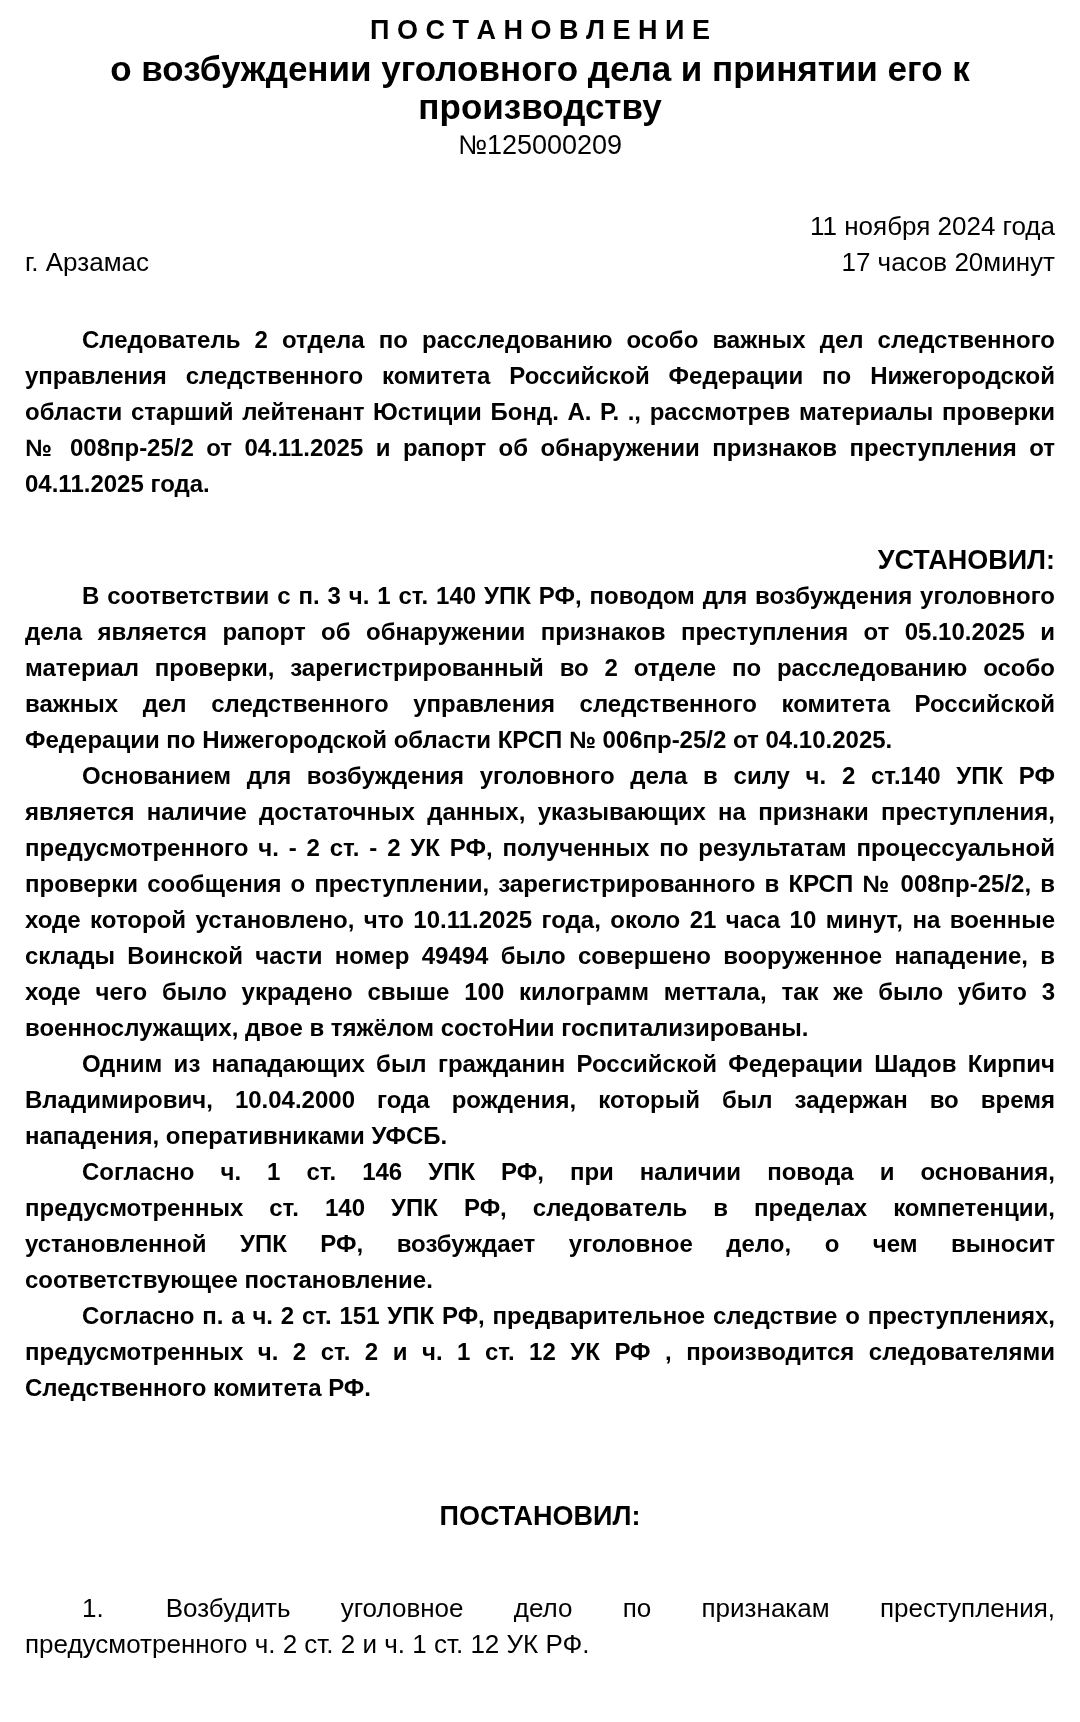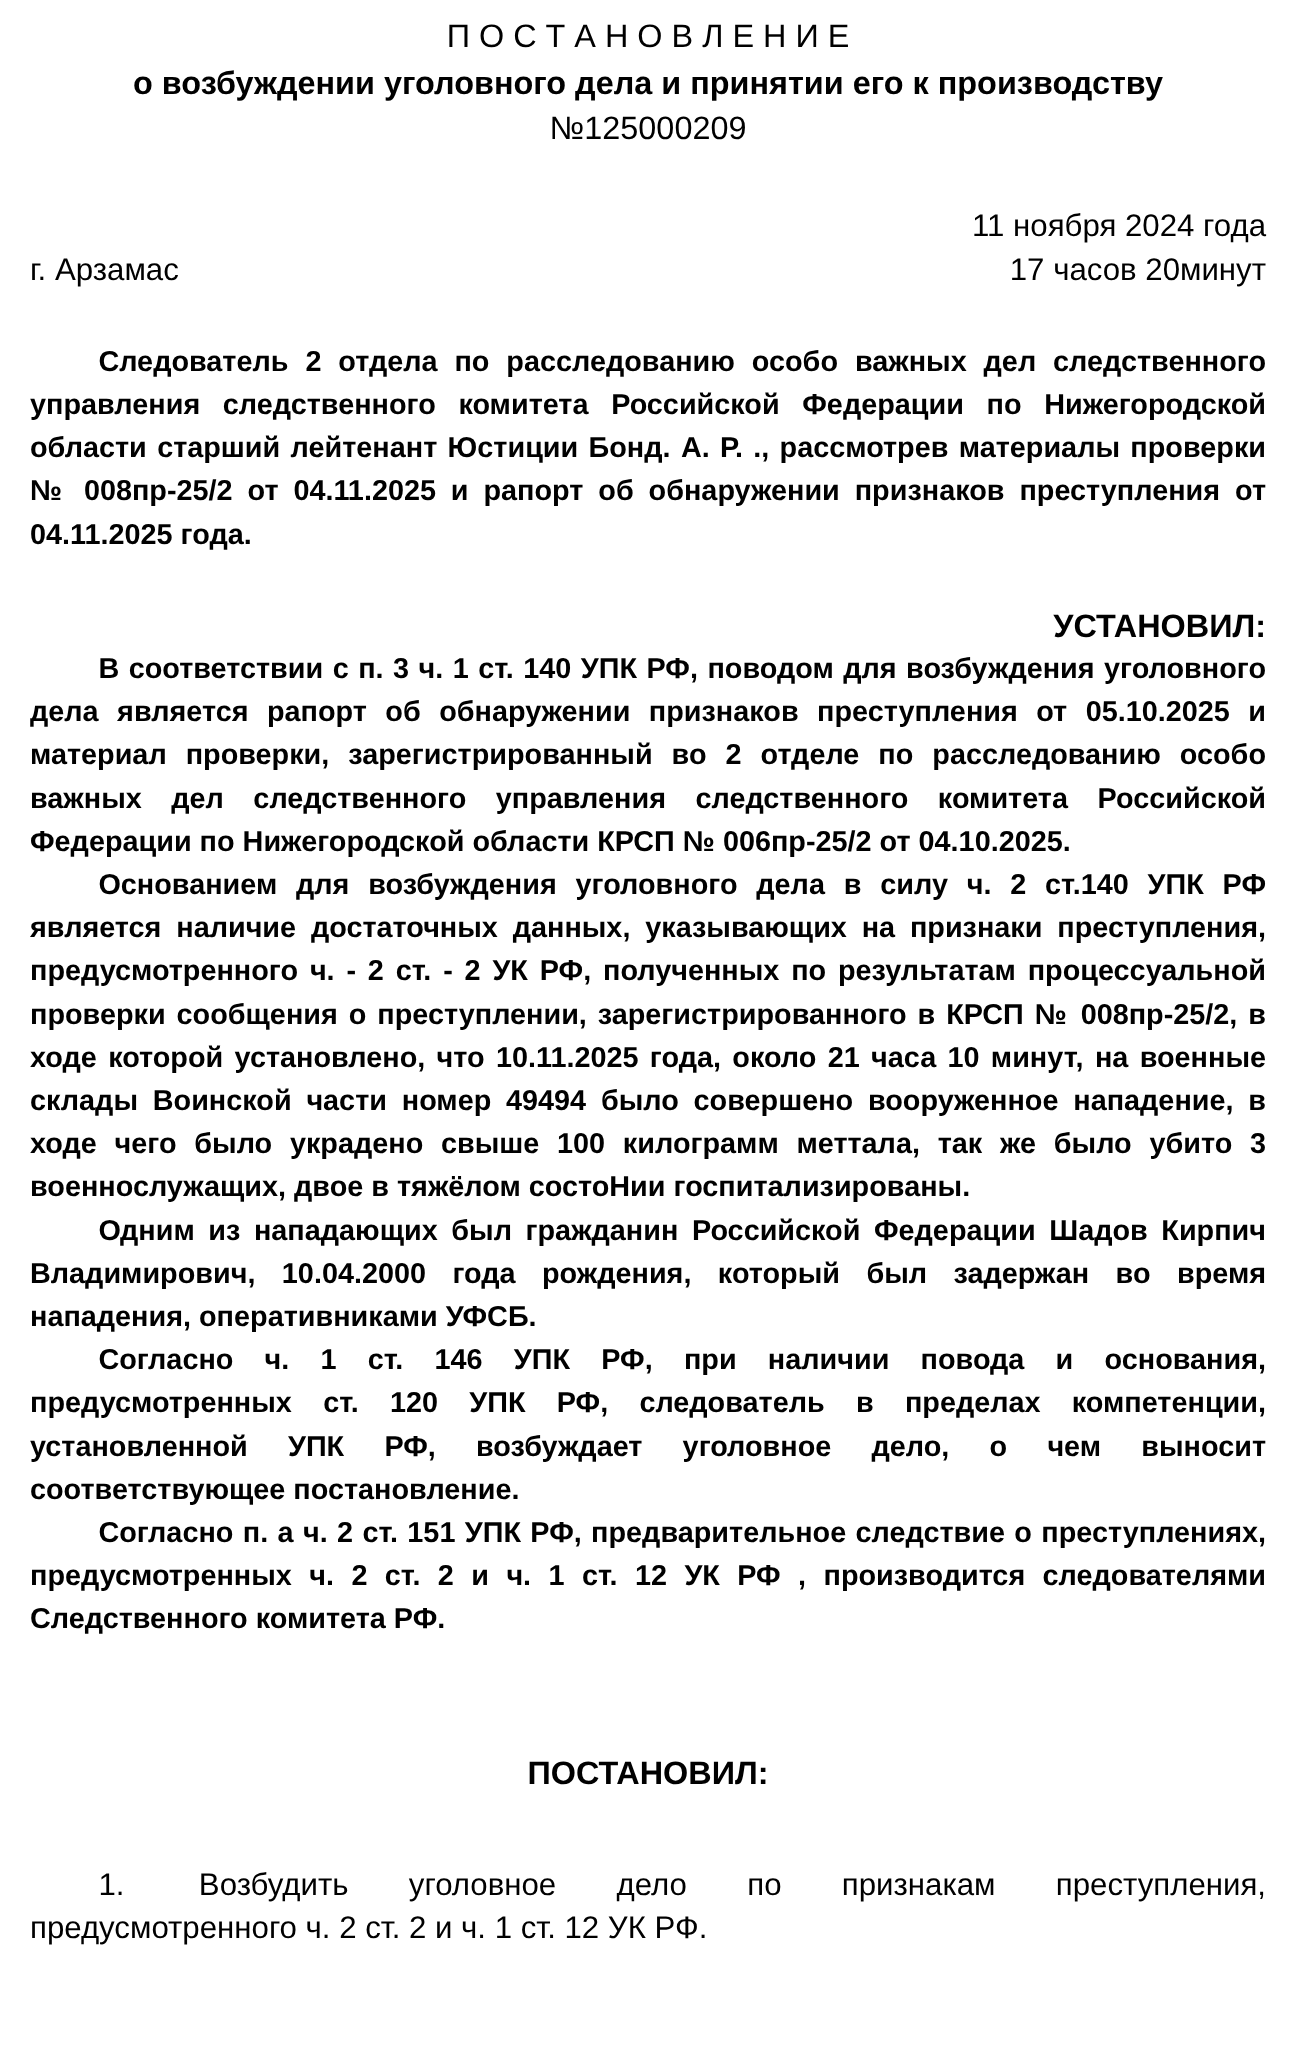--- a/index.html
+++ b/index.html
@@ -10,25 +10,25 @@
     background: #ffffff;
     color: #000000;
     font-family: "Liberation Sans", sans-serif;
     padding: 10px 25px 20px 25px;
     position: relative;
   }
   
   .title-block { text-align: center; }
   .title-main {
     font-size: 27px;
-    font-weight: 400;
+    font-weight: 700;
     line-height: 40px;
   }
   .title-sub {
-    font-size: 27px;
+    font-size: 35px;
     font-weight: 700;
     line-height: 38px;
   }
   .title-num {
     font-size: 27px;
     font-weight: 400;
     line-height: 38px;
   }
   
   .meta-row {
@@ -89,21 +89,21 @@
   </div>
 
   <div class="body-text">
     <p class="para">Следователь 2 отдела по расследованию особо важных дел следственного управления следственного комитета Российской Федерации по Нижегородской области старший лейтенант Юстиции Бонд. А. Р. ., рассмотрев материалы проверки № 008пр-25/2 от 04.11.2025 и рапорт об обнаружении признаков преступления от 04.11.2025 года.</p>
 
     <div class="section-heading heading-ustanovil">УСТАНОВИЛ:</div>
 
     <p class="para">В соответствии с п. 3 ч. 1 ст. 140 УПК РФ, поводом для возбуждения уголовного дела является рапорт об обнаружении признаков преступления от 05.10.2025 и материал проверки, зарегистрированный во 2 отделе по расследованию особо важных дел следственного управления следственного комитета Российской Федерации по Нижегородской области КРСП № 006пр-25/2 от 04.10.2025.</p>
     <p class="para">Основанием для возбуждения уголовного дела в силу ч. 2 ст.140 УПК РФ является наличие достаточных данных, указывающих на признаки преступления, предусмотренного ч. - 2 ст. - 2 УК РФ, полученных по результатам процессуальной проверки сообщения о преступлении, зарегистрированного в КРСП № 008пр-25/2, в ходе которой установлено, что 10.11.2025 года, около 21 часа 10 минут, на военные склады Воинской части номер 49494 было совершено вооруженное нападение, в ходе чего было украдено свыше 100 килограмм меттала, так же было убито 3 военнослужащих, двое в тяжёлом состоНии госпитализированы.</p>
     <p class="para">Одним из нападающих был гражданин Российской Федерации Шадов Кирпич Владимирович, 10.04.2000 года рождения, который был задержан во время нападения, оперативниками УФСБ.</p>
-    <p class="para">Согласно ч. 1 ст. 146 УПК РФ, при наличии повода и основания, предусмотренных ст. 120 УПК РФ, следователь в пределах компетенции, установленной УПК РФ, возбуждает уголовное дело, о чем выносит соответствующее постановление.</p>
+    <p class="para">Согласно ч. 1 ст. 146 УПК РФ, при наличии повода и основания, предусмотренных ст. 140 УПК РФ, следователь в пределах компетенции, установленной УПК РФ, возбуждает уголовное дело, о чем выносит соответствующее постановление.</p>
     <p class="para">Согласно п. а ч. 2 ст. 151 УПК РФ, предварительное следствие о преступлениях, предусмотренных ч. 2 ст. 2 и ч. 1 ст. 12 УК РФ , производится следователями Следственного комитета РФ.</p>
 
     <div class="section-heading heading-postanovil">ПОСТАНОВИЛ:</div>
 
     <p class="item"><span>1.</span><span class="num-gap"></span><span>Возбудить уголовное дело по признакам преступления, предусмотренного ч. 2  ст. 2  и  ч.  1   ст. 12 УК РФ.</span></p>
     <p class="item"><span class="num-gap"></span></p>
 
   </div>
 
 </div>

